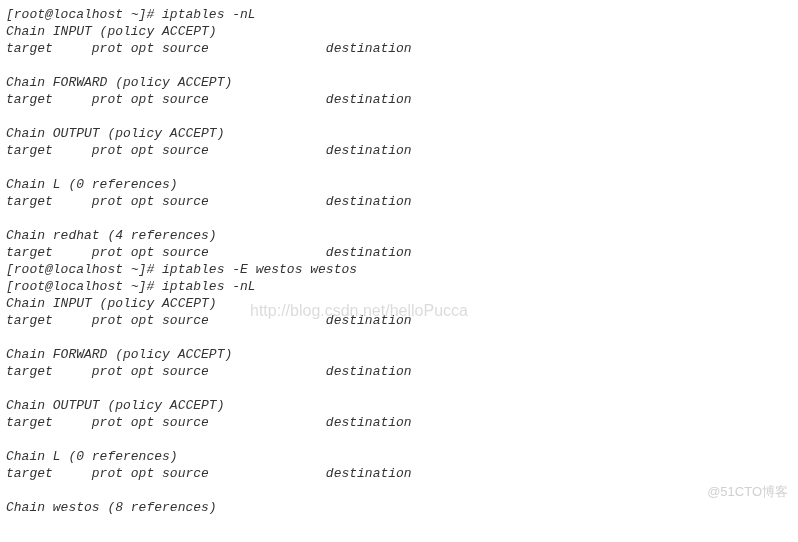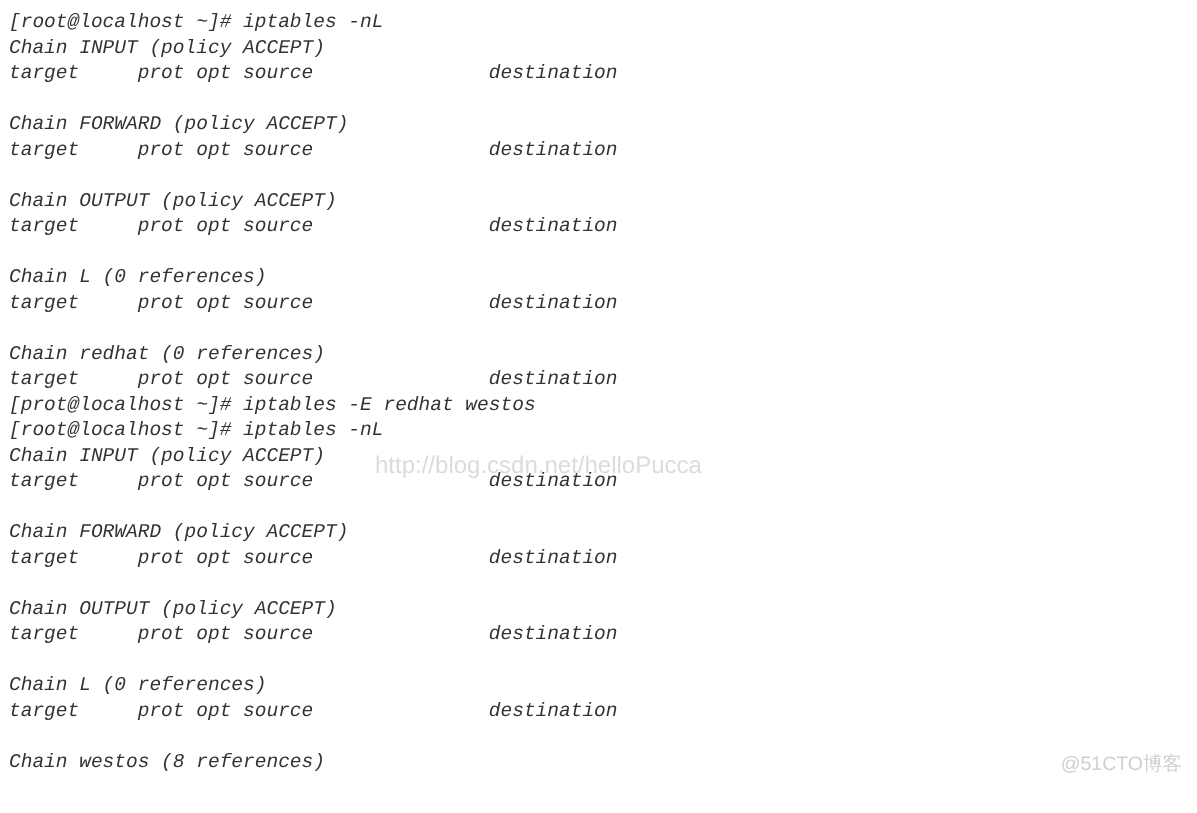--- a/index.html
+++ b/index.html
@@ -24,21 +24,21 @@
       top: 302px;
       left: 250px;
       color: #bfbfbf;
       font-family: "Microsoft YaHei", Arial, sans-serif;
       font-size: 16px;
       opacity: 0.55;
       pointer-events: none;
     }
     .footer-watermark {
       position: absolute;
-      bottom: 5px;
+      bottom: 22px;
       right: 10px;
       color: #d0d0d0;
       font-family: "Microsoft YaHei", Arial, sans-serif;
       font-size: 13px;
       pointer-events: none;
     }
   </style>
 </head>
 <body>
 
@@ -48,23 +48,23 @@
 <div class="line"></div>
 <div class="line">Chain FORWARD (policy ACCEPT)</div>
 <div class="line">target     prot opt source               destination</div>
 <div class="line"></div>
 <div class="line">Chain OUTPUT (policy ACCEPT)</div>
 <div class="line">target     prot opt source               destination</div>
 <div class="line"></div>
 <div class="line">Chain L (0 references)</div>
 <div class="line">target     prot opt source               destination</div>
 <div class="line"></div>
-<div class="line">Chain redhat (0 references)</div>
+<div class="line">Chain redhat (4 references)</div>
 <div class="line">target     prot opt source               destination</div>
-<div class="line">[prot@localhost ~]# iptables -E redhat westos</div>
+<div class="line">[root@localhost ~]# iptables -E westos westos</div>
 <div class="line">[root@localhost ~]# iptables -nL</div>
 <div class="line">Chain INPUT (policy ACCEPT)</div>
 <div class="line">target     prot opt source               destination</div>
 <div class="line"></div>
 <div class="line">Chain FORWARD (policy ACCEPT)</div>
 <div class="line">target     prot opt source               destination</div>
 <div class="line"></div>
 <div class="line">Chain OUTPUT (policy ACCEPT)</div>
 <div class="line">target     prot opt source               destination</div>
 <div class="line"></div>

